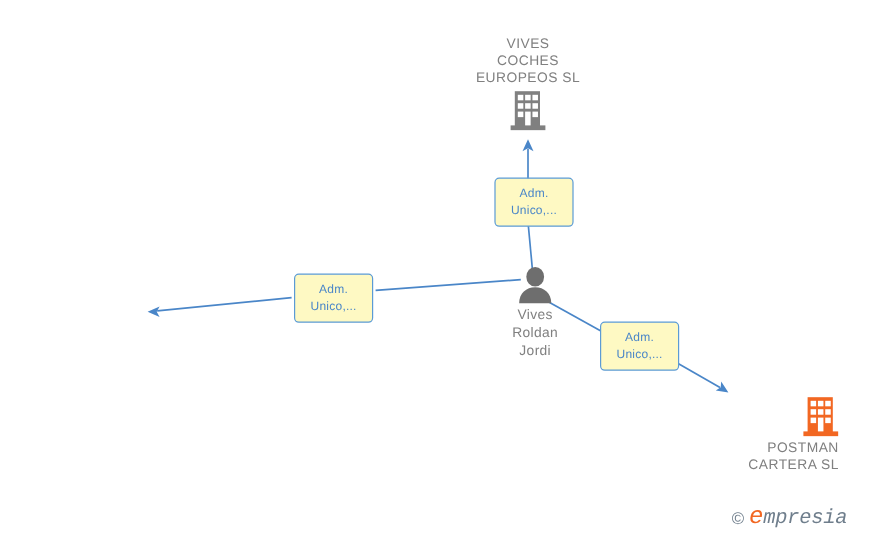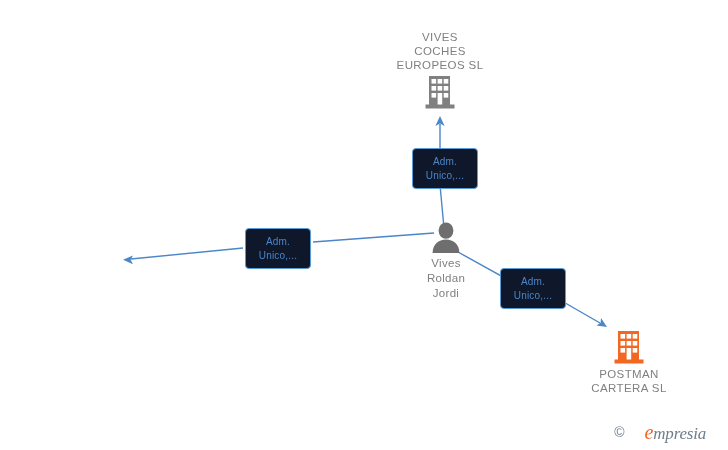--- a/index.html
+++ b/index.html
@@ -59,21 +59,21 @@
     font-size: 11.5px;
     letter-spacing: 0.3px;
     line-height: 15px;
   }
   
   .relbox {
     position: absolute;
     box-sizing: border-box;
     border: 1px solid #5b9bd5;
     border-radius: 4px;
-    background: #0f172a;
+    background: #fef9c3;
     color: #4a86c8;
     font-size: 10px;
     line-height: 14px;
     text-align: center;
     padding: 6px 4px 5px;
     width: 66px;
     white-space: pre-line;
     letter-spacing: 0.2px;
   }
   
@@ -85,27 +85,26 @@
     align-items: center;
     gap: 4px;
     user-select: none;
   }
   .watermark .copy {
     font-size: 14px;
     color: #6f7e8c;
     line-height: 1;
   }
   .watermark .brand {
-    font-family: Liberation Serif, serif;
+    font-family: Liberation Mono, monospace;
     font-style: italic;
     font-size: 17px;
     color: #6f7e8c;
     line-height: 1;
     letter-spacing: -0.2px;
-    margin-left: 16px;
   }
   .watermark .brand .lead {
     color: #f26722;
     font-size: 20px;
   }
 </style>
 </head>
 <body>
 
 <div id="canvas">
@@ -167,21 +166,21 @@
         <ellipse cx="16" cy="8.6" rx="7.4" ry="8.2" fill="#6e6e6e"></ellipse>
         <path d="M2.6,31 C2.6,22.2 8.6,17.4 16,17.4 C23.4,17.4 29.4,22.2 29.4,31 Z" fill="#6e6e6e"></path>
       </svg>
     </span>
     <span class="caption">Vives
 Roldan
 Jordi</span>
   </div>
 
 
-  <div class="node company" style="left:629px; top:330px;">
+  <div class="node company" style="left:629px; top:330px;text-align:right;">
     <span class="glyph">
       <svg width="30" height="34" viewBox="0 0 30 34" xmlns="http://www.w3.org/2000/svg">
         <rect x="4" y="1" width="21" height="29" fill="#f26722"></rect>
         <rect x="0.5" y="29.5" width="29" height="4" fill="#f26722"></rect>
         <rect x="6.5" y="4" width="4.6" height="4.6" fill="#ffffff"></rect>
         <rect x="12.6" y="4" width="4.6" height="4.6" fill="#ffffff"></rect>
         <rect x="18.7" y="4" width="4.6" height="4.6" fill="#ffffff"></rect>
         <rect x="6.5" y="11" width="4.6" height="4.6" fill="#ffffff"></rect>
         <rect x="12.6" y="11" width="4.6" height="4.6" fill="#ffffff"></rect>
         <rect x="18.7" y="11" width="4.6" height="4.6" fill="#ffffff"></rect>

